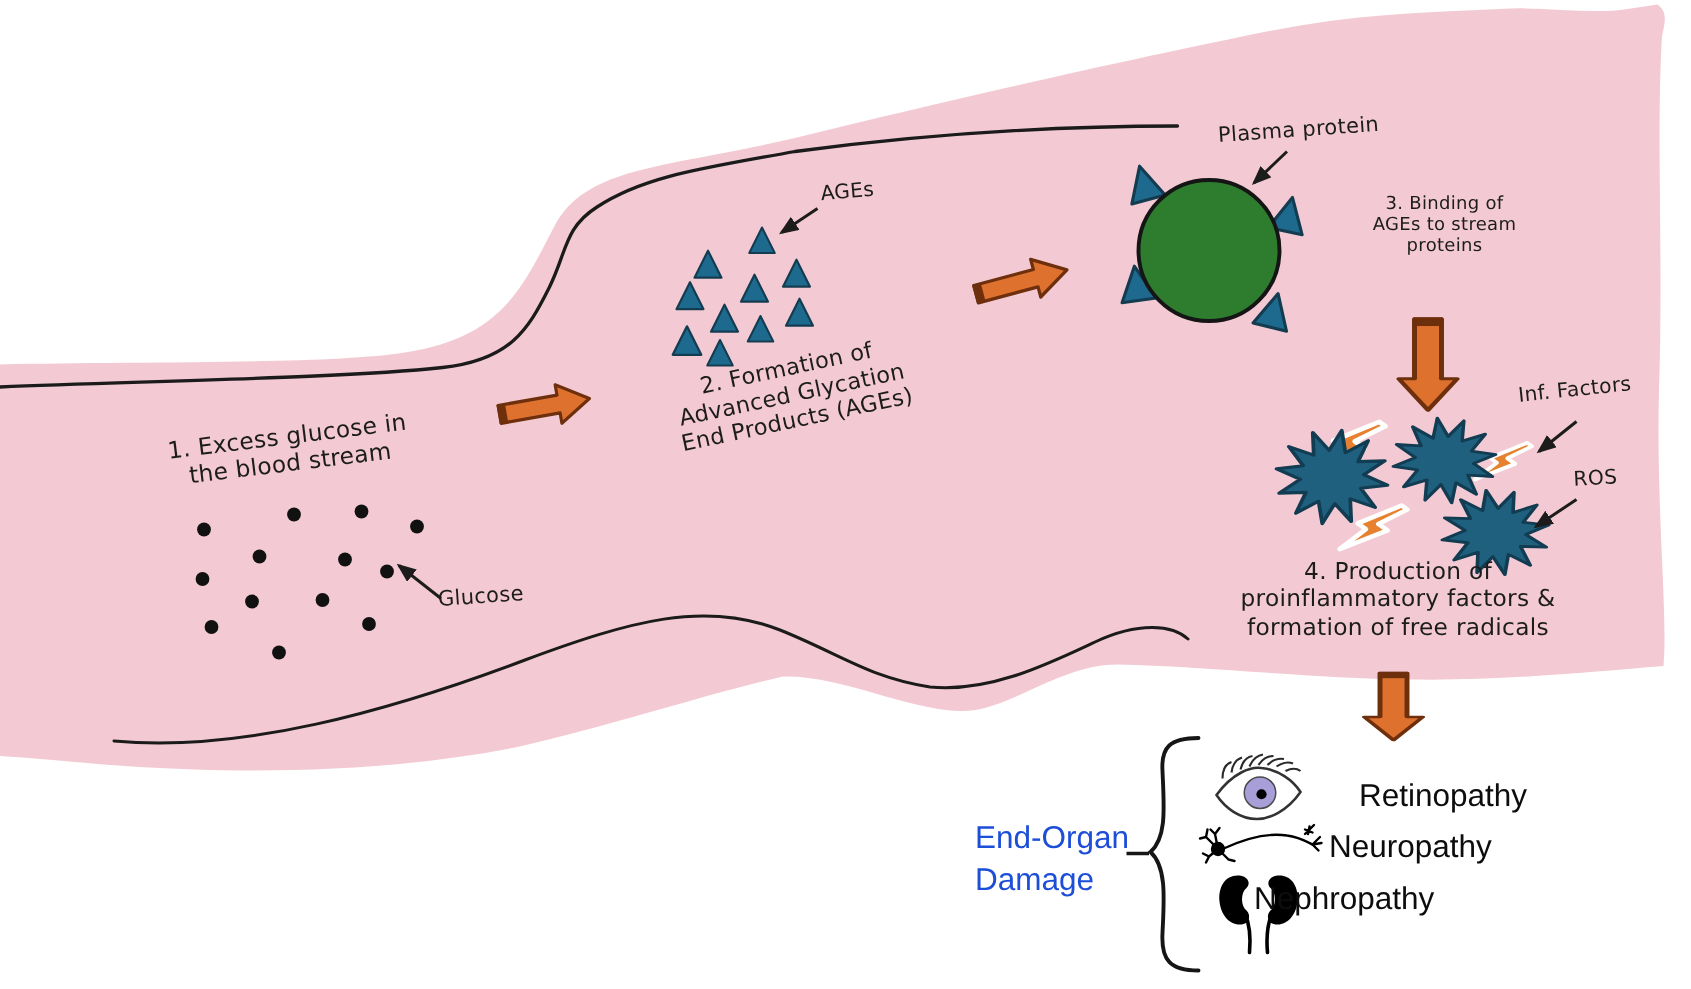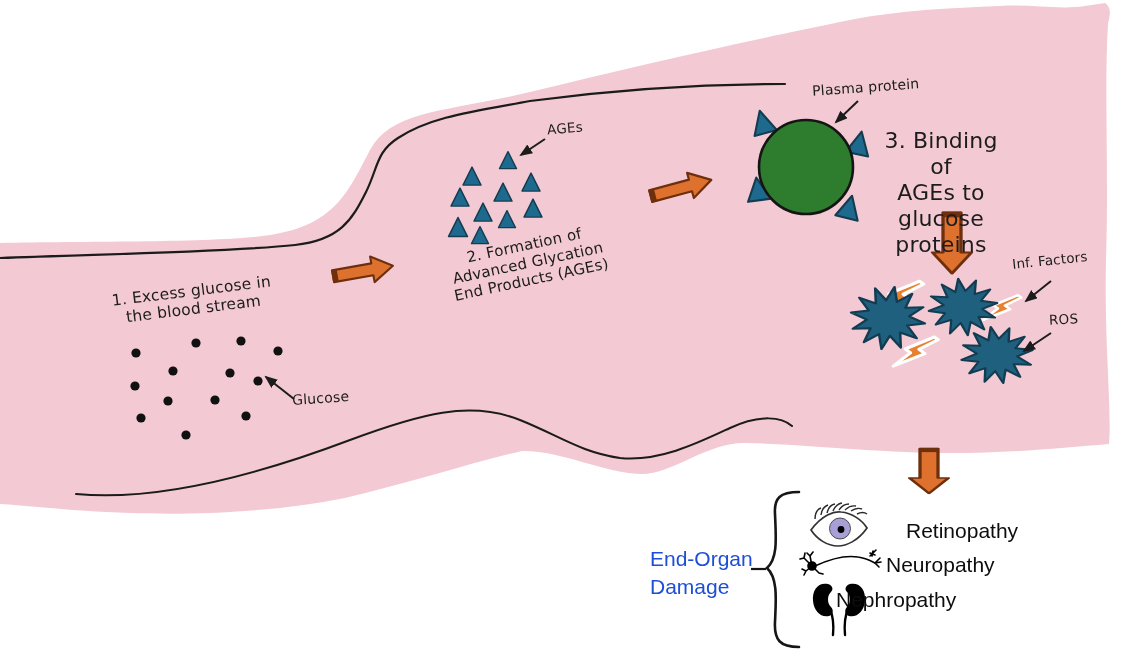--- a/index.html
+++ b/index.html
@@ -6,21 +6,21 @@
   #canvas{
     position:relative;width:1127px;height:659px;background:#ffffff;overflow:hidden;
     font-family:"DejaVu Sans", sans-serif;color:#1c1c1c;
   }
   #art{position:absolute;left:0;top:0;width:1127px;height:659px;}
   .lbl{position:absolute;color:#1c1c1c;white-space:nowrap;}
   .step{font-weight:500;text-align:center;line-height:1.18;letter-spacing:.2px;white-space:normal;}
   .ann{font-weight:500;letter-spacing:.2px;}
   .step1{left:100px;top:282px;width:185px;font-size:15.5px;transform:rotate(-7deg);}
   .step2{left:433px;top:237px;width:190px;font-size:15px;transform:rotate(-12deg);}
-  .step3{left:871px;top:128px;width:140px;font-size:22px;}
+  .step3{left:893px;top:128px;width:140px;font-size:12px;}
   .step4{left:820px;top:372px;width:224px;font-size:15.5px;}
   .glucose-lbl{left:292px;top:390px;font-size:14px;transform:rotate(-4deg);}
   .ages-lbl{left:547px;top:120px;font-size:13.5px;transform:rotate(-5deg);}
   .plasma-lbl{left:812px;top:79px;font-size:14px;transform:rotate(-4deg);}
   .inf-lbl{left:1012px;top:252px;font-size:13.5px;transform:rotate(-6deg);}
   .ros-lbl{left:1049px;top:311px;font-size:13.5px;transform:rotate(-3deg);}
   .endorgan{left:650px;top:545px;font-size:21px;line-height:1.35;font-family:"Liberation Sans",sans-serif;color:#1d4ed8;}
   .organ{font-family:"Liberation Sans",sans-serif;font-size:21px;color:#0d0d0d;}
   .organ.r1{left:886px;top:519px;margin-left:20px;}
   .organ.r2{left:886px;top:553px;}
@@ -158,22 +158,27 @@
     <span style="display:block">1. Excess glucose in</span>
     <span style="display:block">the blood stream</span>
   </div>
   <div class="lbl step step2">
     <span style="display:block">2. Formation of</span>
     <span style="display:block">Advanced Glycation</span>
     <span style="display:block">End Products (AGEs)</span>
   </div>
   <div class="lbl step step3">
     <span style="display:block">3. Binding of</span>
-    <span style="display:block">AGEs to glucose</span>
+    <span style="display:block">AGEs to stream</span>
     <span style="display:block">proteins</span>
+  </div>
+  <div class="lbl step step4">
+    <span style="display:block">4. Production of</span>
+    <span style="display:block">proinflammatory factors &amp;</span>
+    <span style="display:block">formation of free radicals</span>
   </div>
 
   <div class="lbl ann glucose-lbl">Glucose</div>
   <div class="lbl ann ages-lbl">AGEs</div>
   <div class="lbl ann plasma-lbl">Plasma protein</div>
   <div class="lbl ann inf-lbl">Inf. Factors</div>
   <div class="lbl ann ros-lbl">ROS</div>
 
   <div class="lbl endorgan">
     <span style="display:block">End-Organ</span>

